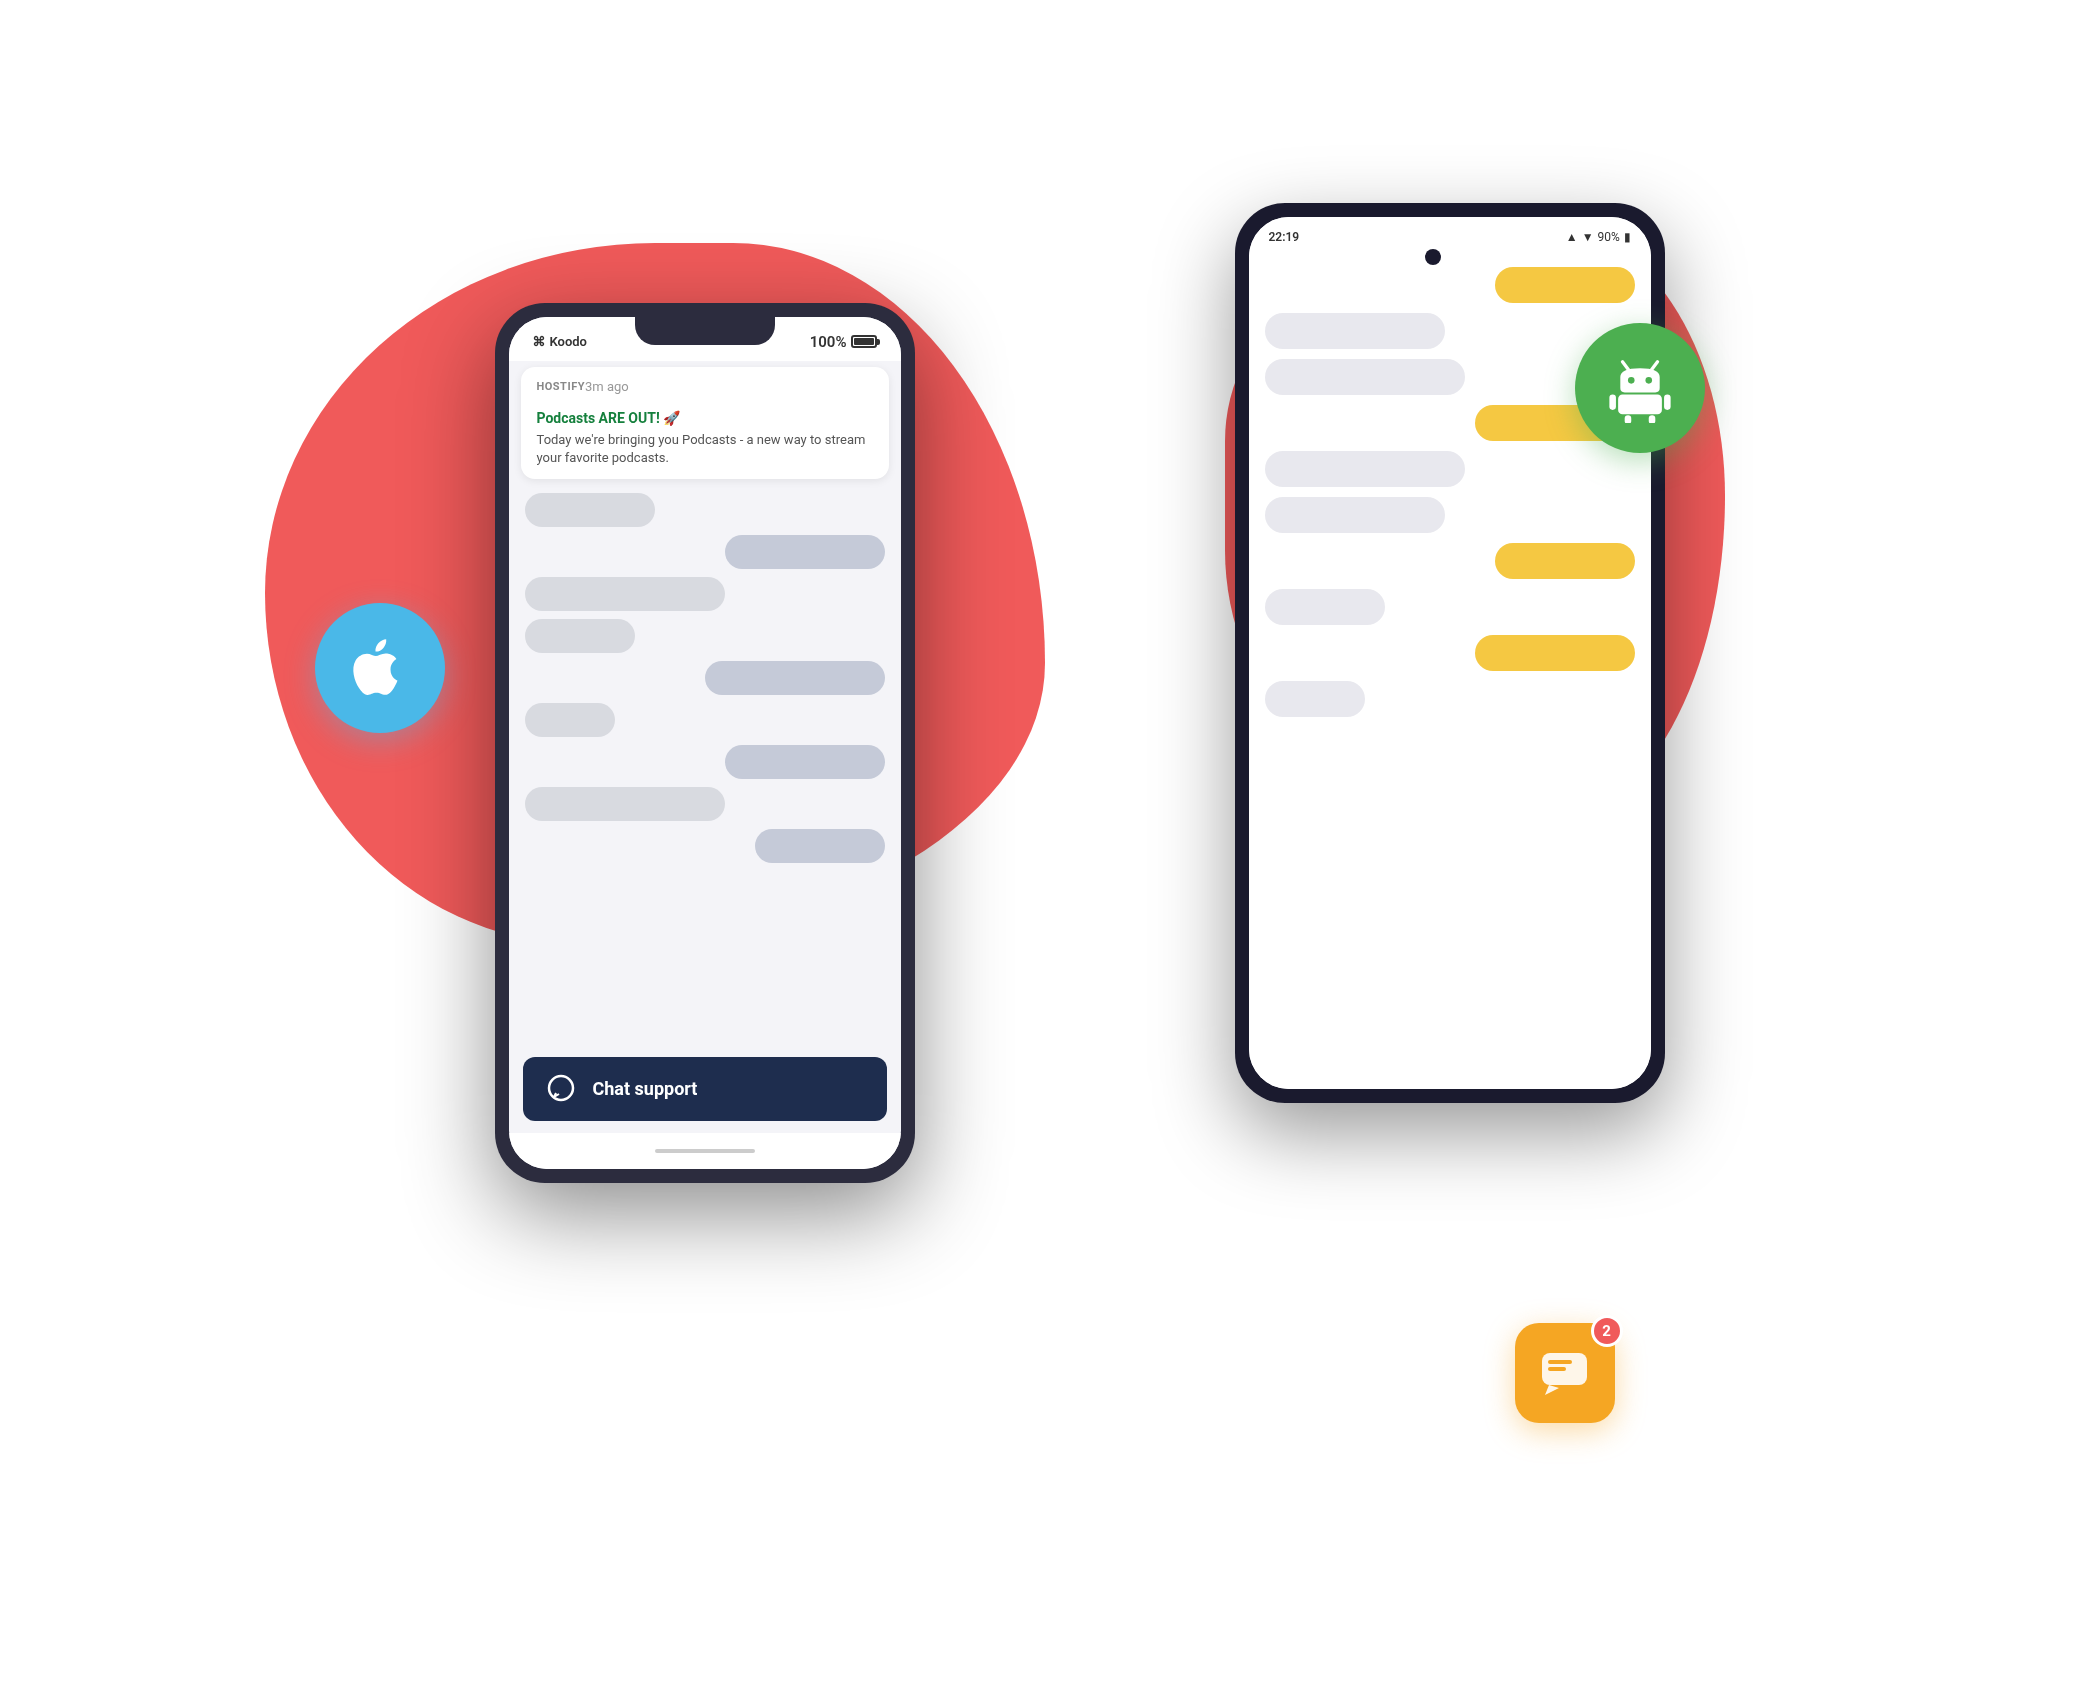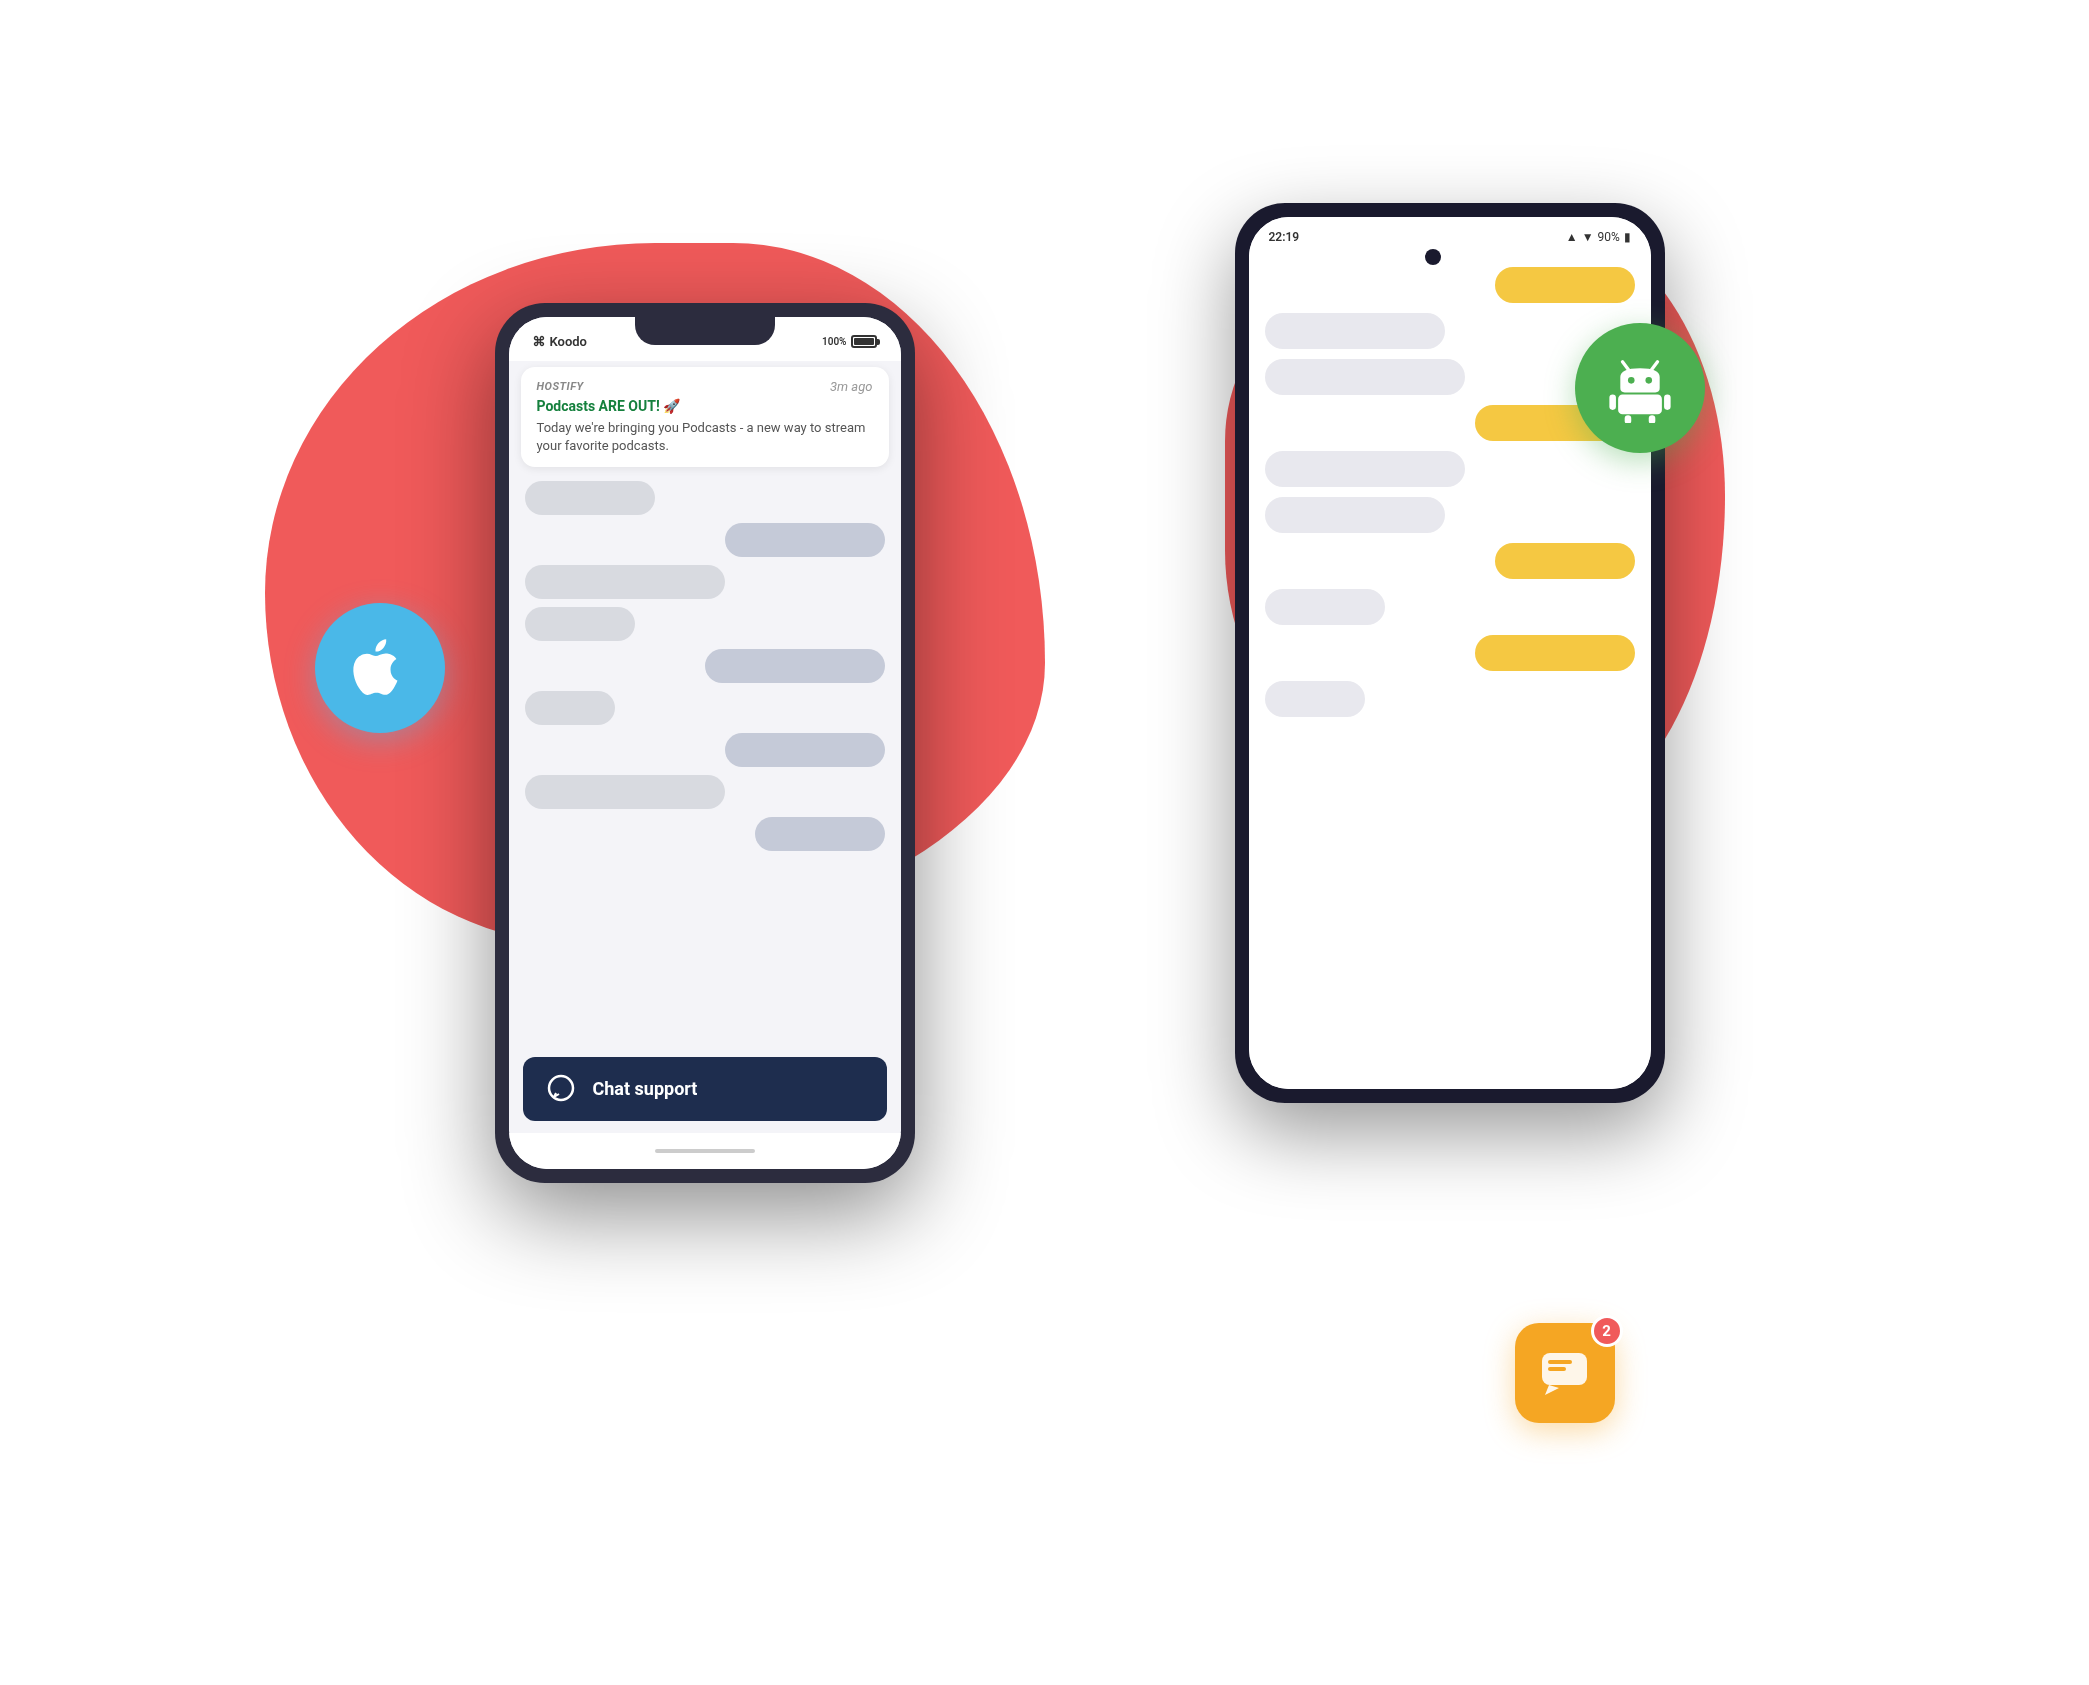--- a/index.html
+++ b/index.html
@@ -188,21 +188,21 @@
     .ios-carrier {
       font-size: 13px;
       font-weight: 600;
       color: #333;
       display: flex;
       align-items: center;
       gap: 4px;
     }
 
     .ios-battery {
-      font-size: 10px;
+      font-size: 15px;
       font-weight: 600;
       color: #333;
       display: flex;
       align-items: center;
       gap: 4px;
     }
 
     .battery-icon {
       width: 26px;
       height: 13px;
@@ -236,24 +236,22 @@
     .ios-notification {
       background: white;
       margin: 6px 12px;
       border-radius: 14px;
       padding: 12px 16px;
       box-shadow: 0 2px 8px rgba(0,0,0,0.08);
     }
 
     .notif-header {
       display: flex;
-      justify-content: space-between;
-      align-items: center;
-      margin-bottom: 4px;
-      font-style: italic;
+      align-items: center;
+      margin-bottom: 16px;
     }
 
     .notif-app {
       font-size: 11px;
       font-weight: 700;
       color: #888;
       letter-spacing: 0.5px;
       text-transform: uppercase;
     }
 

